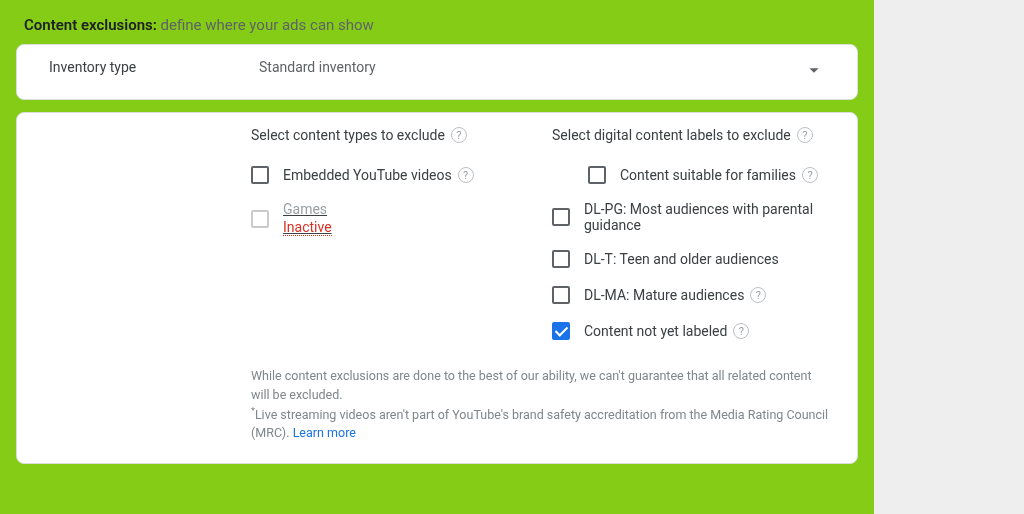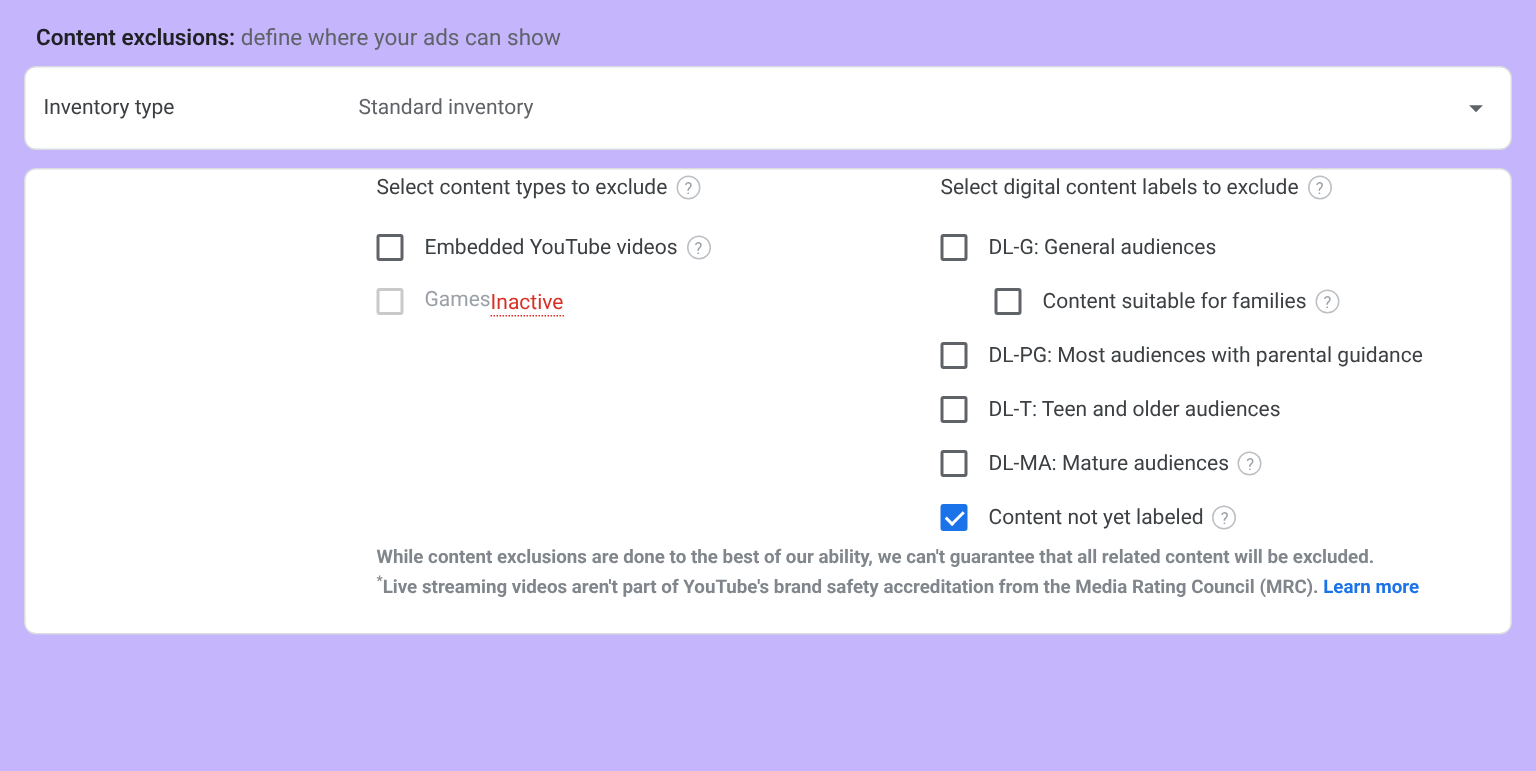--- a/index.html
+++ b/index.html
@@ -5,44 +5,44 @@
   * { box-sizing: border-box; }
   body {
     margin: 0;
     padding: 0;
     font-family: Roboto, "Helvetica Neue", Arial, sans-serif;
     background: #eeeeef;
     color: #3c4043;
     font-size: 14px;
   }
   .page {
-    width: 1024px;
+    width: 874px;
     height: 514px;
-    background: #c4b5fd;
+    background: #84cc16;
     padding: 12px 16px 24px 16px;
     overflow: hidden;
   }
   .section-title {
     padding: 4px 8px 10px 8px;
     font-size: 15px;
   }
   .section-title .bold { font-weight: 600; color: #202124; }
   .section-title .desc { color: #5f6368; font-weight: 400; }
 
   .card {
     background:#fff;
     border:1px solid #dadce0;
     border-radius:8px;
     margin-bottom:12px;
     padding: 0;
   }
   .card-row {
     display:flex;
-    align-items:center;
-    padding: 14px 12px;
+    align-items:flex-start;
+    padding: 14px 32px;
     min-height: 54px;
     cursor: pointer;
   }
   .card-label {
     width: 210px;
     flex-shrink: 0;
     font-size: 14px;
     color:#3c4043;
   }
   .card-val {
@@ -58,20 +58,21 @@
   .card-body {
     padding: 4px 24px 20px 24px;
     display:flex;
   }
   .body-left-pad { width:210px; flex-shrink:0; }
   .body-main { flex:1; }
 
   .columns {
     display:flex;
     gap: 20px;
+    margin-top: 10px;
   }
   .col { flex:1; }
   .col-header {
     font-size:14px;
     color:#3c4043;
     margin-bottom: 14px;
     display:flex;
     align-items:center;
   }
   .help-icon {
@@ -127,28 +128,28 @@
   }
   .cb-label { color:#3c4043; font-size:14px; }
   .cb-label.dim { color:#9aa0a6; }
   .inactive-tag {
     color:#d93025;
     font-size:14px;
     border-bottom:1px dotted #d93025;
     margin-top:2px;
     display:inline-block;
   }
-  .stacked { display:flex; flex-direction:row; }
+  .stacked { display:flex; flex-direction:column;text-decoration:underline; }
   .asterisk { vertical-align: super; font-size: 10px; margin-left:1px;}
 
   .footnote {
     color:#80868b;
     font-size:12.5px;
     line-height:1.5;
-    font-weight:bold;
+    margin-top:18px;
   }
   .footnote a { color:#1a73e8; text-decoration:none; cursor:pointer; }
   .footnote .ast { vertical-align:super; font-size:9px; }
 </style>
 </head>
 <body>
 
 <div class="page">
 
   <div class="section-title">
@@ -197,24 +198,20 @@
               </span>
             </div>
           </div>
 
           <div class="col">
             <div class="col-header">
               <span>Select digital content labels to exclude</span>
               <span class="help-icon">?</span>
             </div>
 
-            <div class="cb-row">
-              <span class="cb-wrap"></span>
-              <span class="cb-label">DL-G: General audiences</span>
-            </div>
 
             <div class="cb-row indented">
               <span class="cb-wrap"></span>
               <span class="cb-label">Content suitable for families</span>
               <span class="help-icon">?</span>
             </div>
 
             <div class="cb-row">
               <span class="cb-wrap"></span>
               <span class="cb-label">DL-PG: Most audiences with parental guidance</span>

